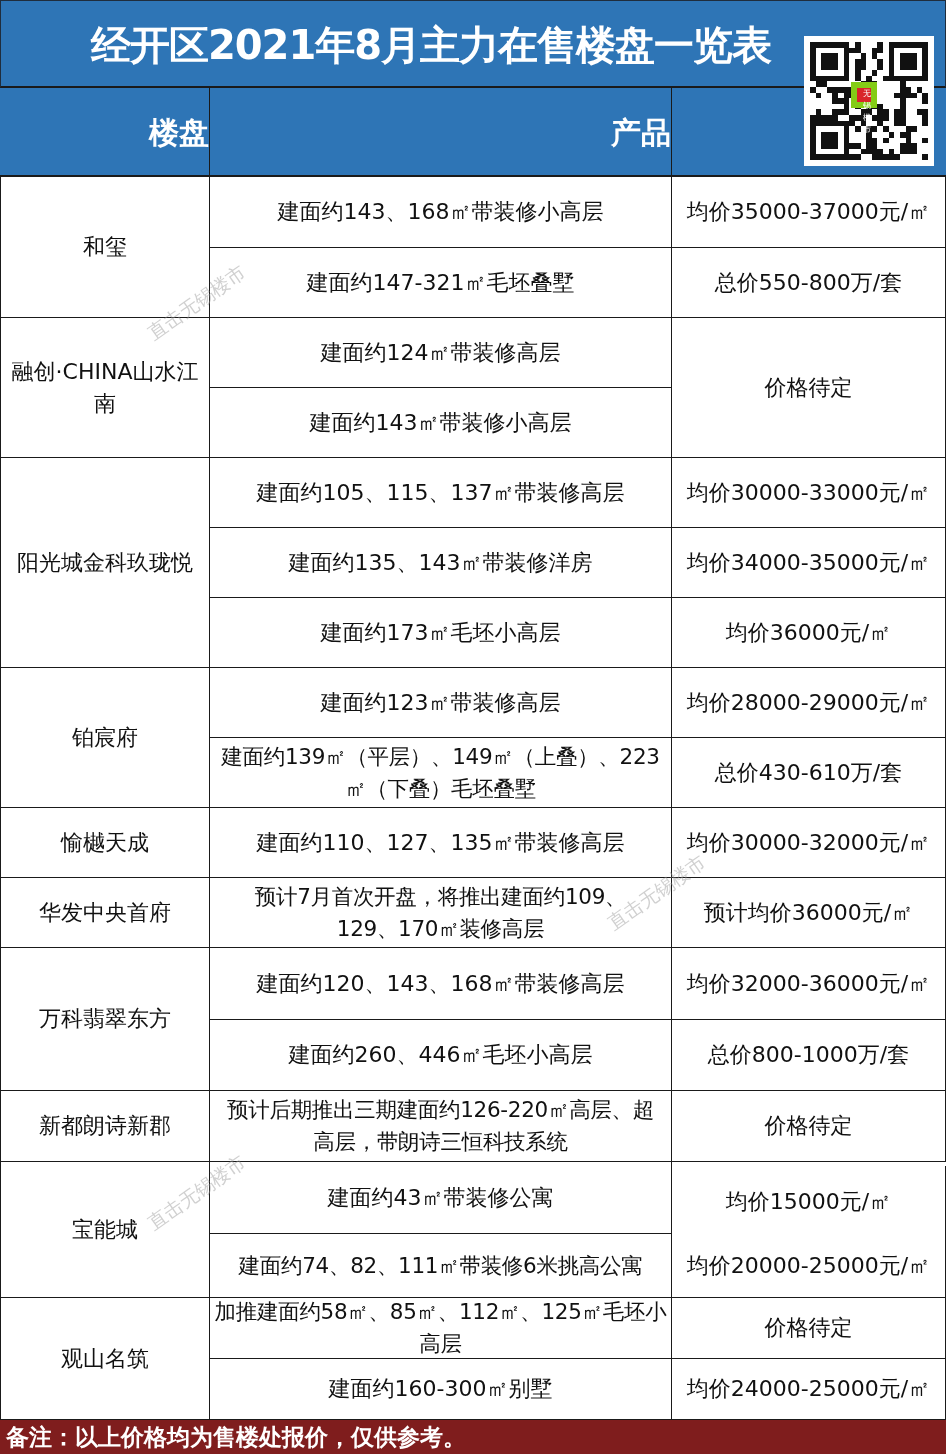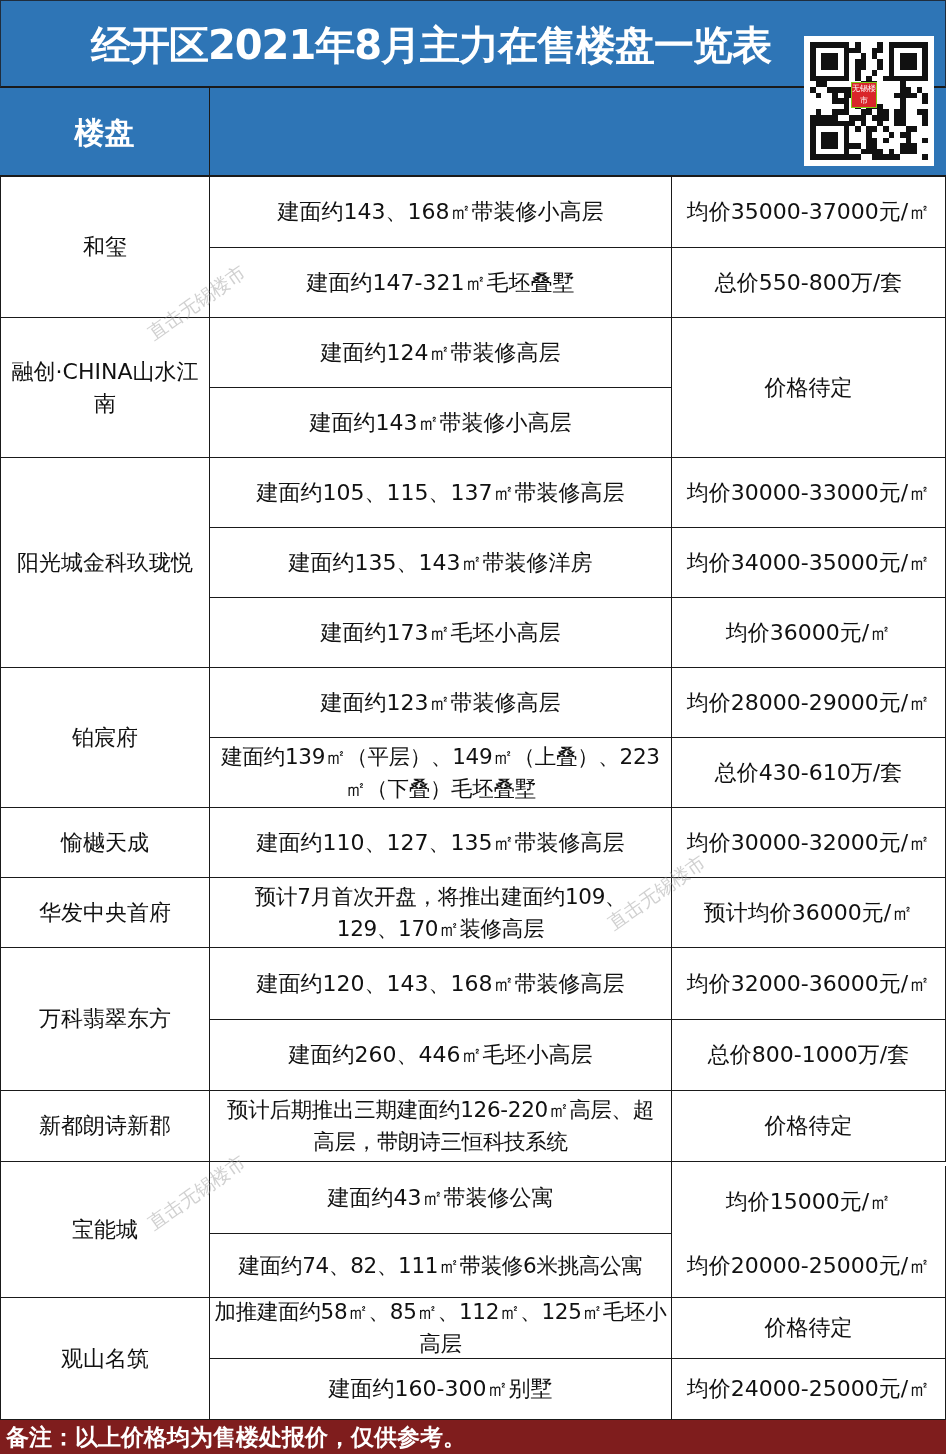--- a/index.html
+++ b/index.html
@@ -1,46 +1,47 @@
 <!DOCTYPE html>
 <html><head>
 <meta charset="utf-8">
 <style>
   * { box-sizing: border-box; margin: 0; padding: 0; }
   body { width: 946px; height: 1454px; background: #ffffff; font-family: "DejaVu Sans", "Liberation Sans", sans-serif; position: relative; overflow: hidden; }
   .title-bar { position: absolute; left: 0; top: 0; width: 946px; height: 88px; background: #2e75b6; border: 1px solid #1f2d3d; border-bottom: 2px solid #1a1a1a; }
   .title-text { position: absolute; left: 0; top: 0; width: 860px; height: 88px; line-height: 88px; text-align: center; color: #ffffff; font-weight: bold; font-size: 40px; letter-spacing: -1px; }
   .head-row { position: absolute; top: 88px; left: 0; width: 946px; height: 89px; background: #2e75b6; border-bottom: 2px solid #1a1a1a; }
-  .head-cell { position: absolute; top: 0; height: 89px; line-height: 89px; text-align: center; color: #fff; font-weight: bold; font-size: 30px; }
+  .head-cell { position: absolute; top: 0; height: 89px; line-height: 89px; text-align: right; color: #fff; font-weight: bold; font-size: 30px; }
   .head-cell.c1 { left: 0; width: 210px; border-right: 1.5px solid #1a1a1a; }
   .head-cell.c2 { left: 210px; width: 462px; border-right: 1.5px solid #1a1a1a; }
   .head-cell.c3 { left: 672px; width: 140px; }
   .qr { position: absolute; left: 804px; top: 36px; width: 130px; height: 130px; background: #fff; padding: 6px; }
   .qr-grid { width: 118px; height: 118px; display: grid; grid-template-columns: repeat(21, 1fr); grid-template-rows: repeat(21, 1fr); position: relative; }
   .qr-grid span { display: block; }
   .qr-grid .b { background: #111; }
-  .qr-logo { position: absolute; left: 47px; top: 46px; width: 26px; height: 26px; background: #d9252a; color: #fff; font-size: 8px; line-height: 12px; text-align: center; border: 1px solid #84cc16; }
+  .qr-logo { position: absolute; left: 47px; top: 46px; width: 26px; height: 26px; background: #d9252a; color: #fff; font-size: 8px; line-height: 12px; text-align: right; border: 6px solid #84cc16; }
   .tbl { position: absolute; left: 0; top: 177px; width: 946px; }
   .cell { position: absolute; display: flex; align-items: center; justify-content: center; text-align: center; color: #111; font-size: 22px; line-height: 32px; border-right: 1.5px solid #1a1a1a; border-bottom: 1.5px solid #1a1a1a; background: #fff; }
   .cell.name { left: 0; width: 210px; border-left: 1.5px solid #1a1a1a; }
   .cell.prod { left: 210px; width: 462px; padding: 8px 4px; }
   .cell.price { left: 672px; width: 274px; padding: 0 2px; }
   .cell.tight { font-size: 21.5px; letter-spacing: -0.3px; }
   .footer { position: absolute; left: 0; top: 1420px; width: 946px; height: 44px; background: #7f1d1d; color: #fff; font-weight: bold; font-size: 23px; line-height: 34px; padding-left: 6px; }
   .watermark { position: absolute; color: rgba(150,150,150,0.45); font-family: "DejaVu Serif", serif; font-size: 19px; transform: rotate(-35deg); white-space: nowrap; pointer-events: none; }
 </style>
 </head>
 <body>
 
 <div class="title-bar">
   <div class="title-text">经开区2021年8月主力在售楼盘一览表</div>
 </div>
 
 <div class="head-row">
   <div class="head-cell c1">楼盘</div>
+  <div class="head-cell c2">产品</div>
 </div>
 
 <div class="qr">
   <div class="qr-grid" id="qrgrid">
       <span class="b"></span>
       <span class="b"></span>
       <span class="b"></span>
       <span class="b"></span>
       <span class="b"></span>
       <span class="b"></span>

